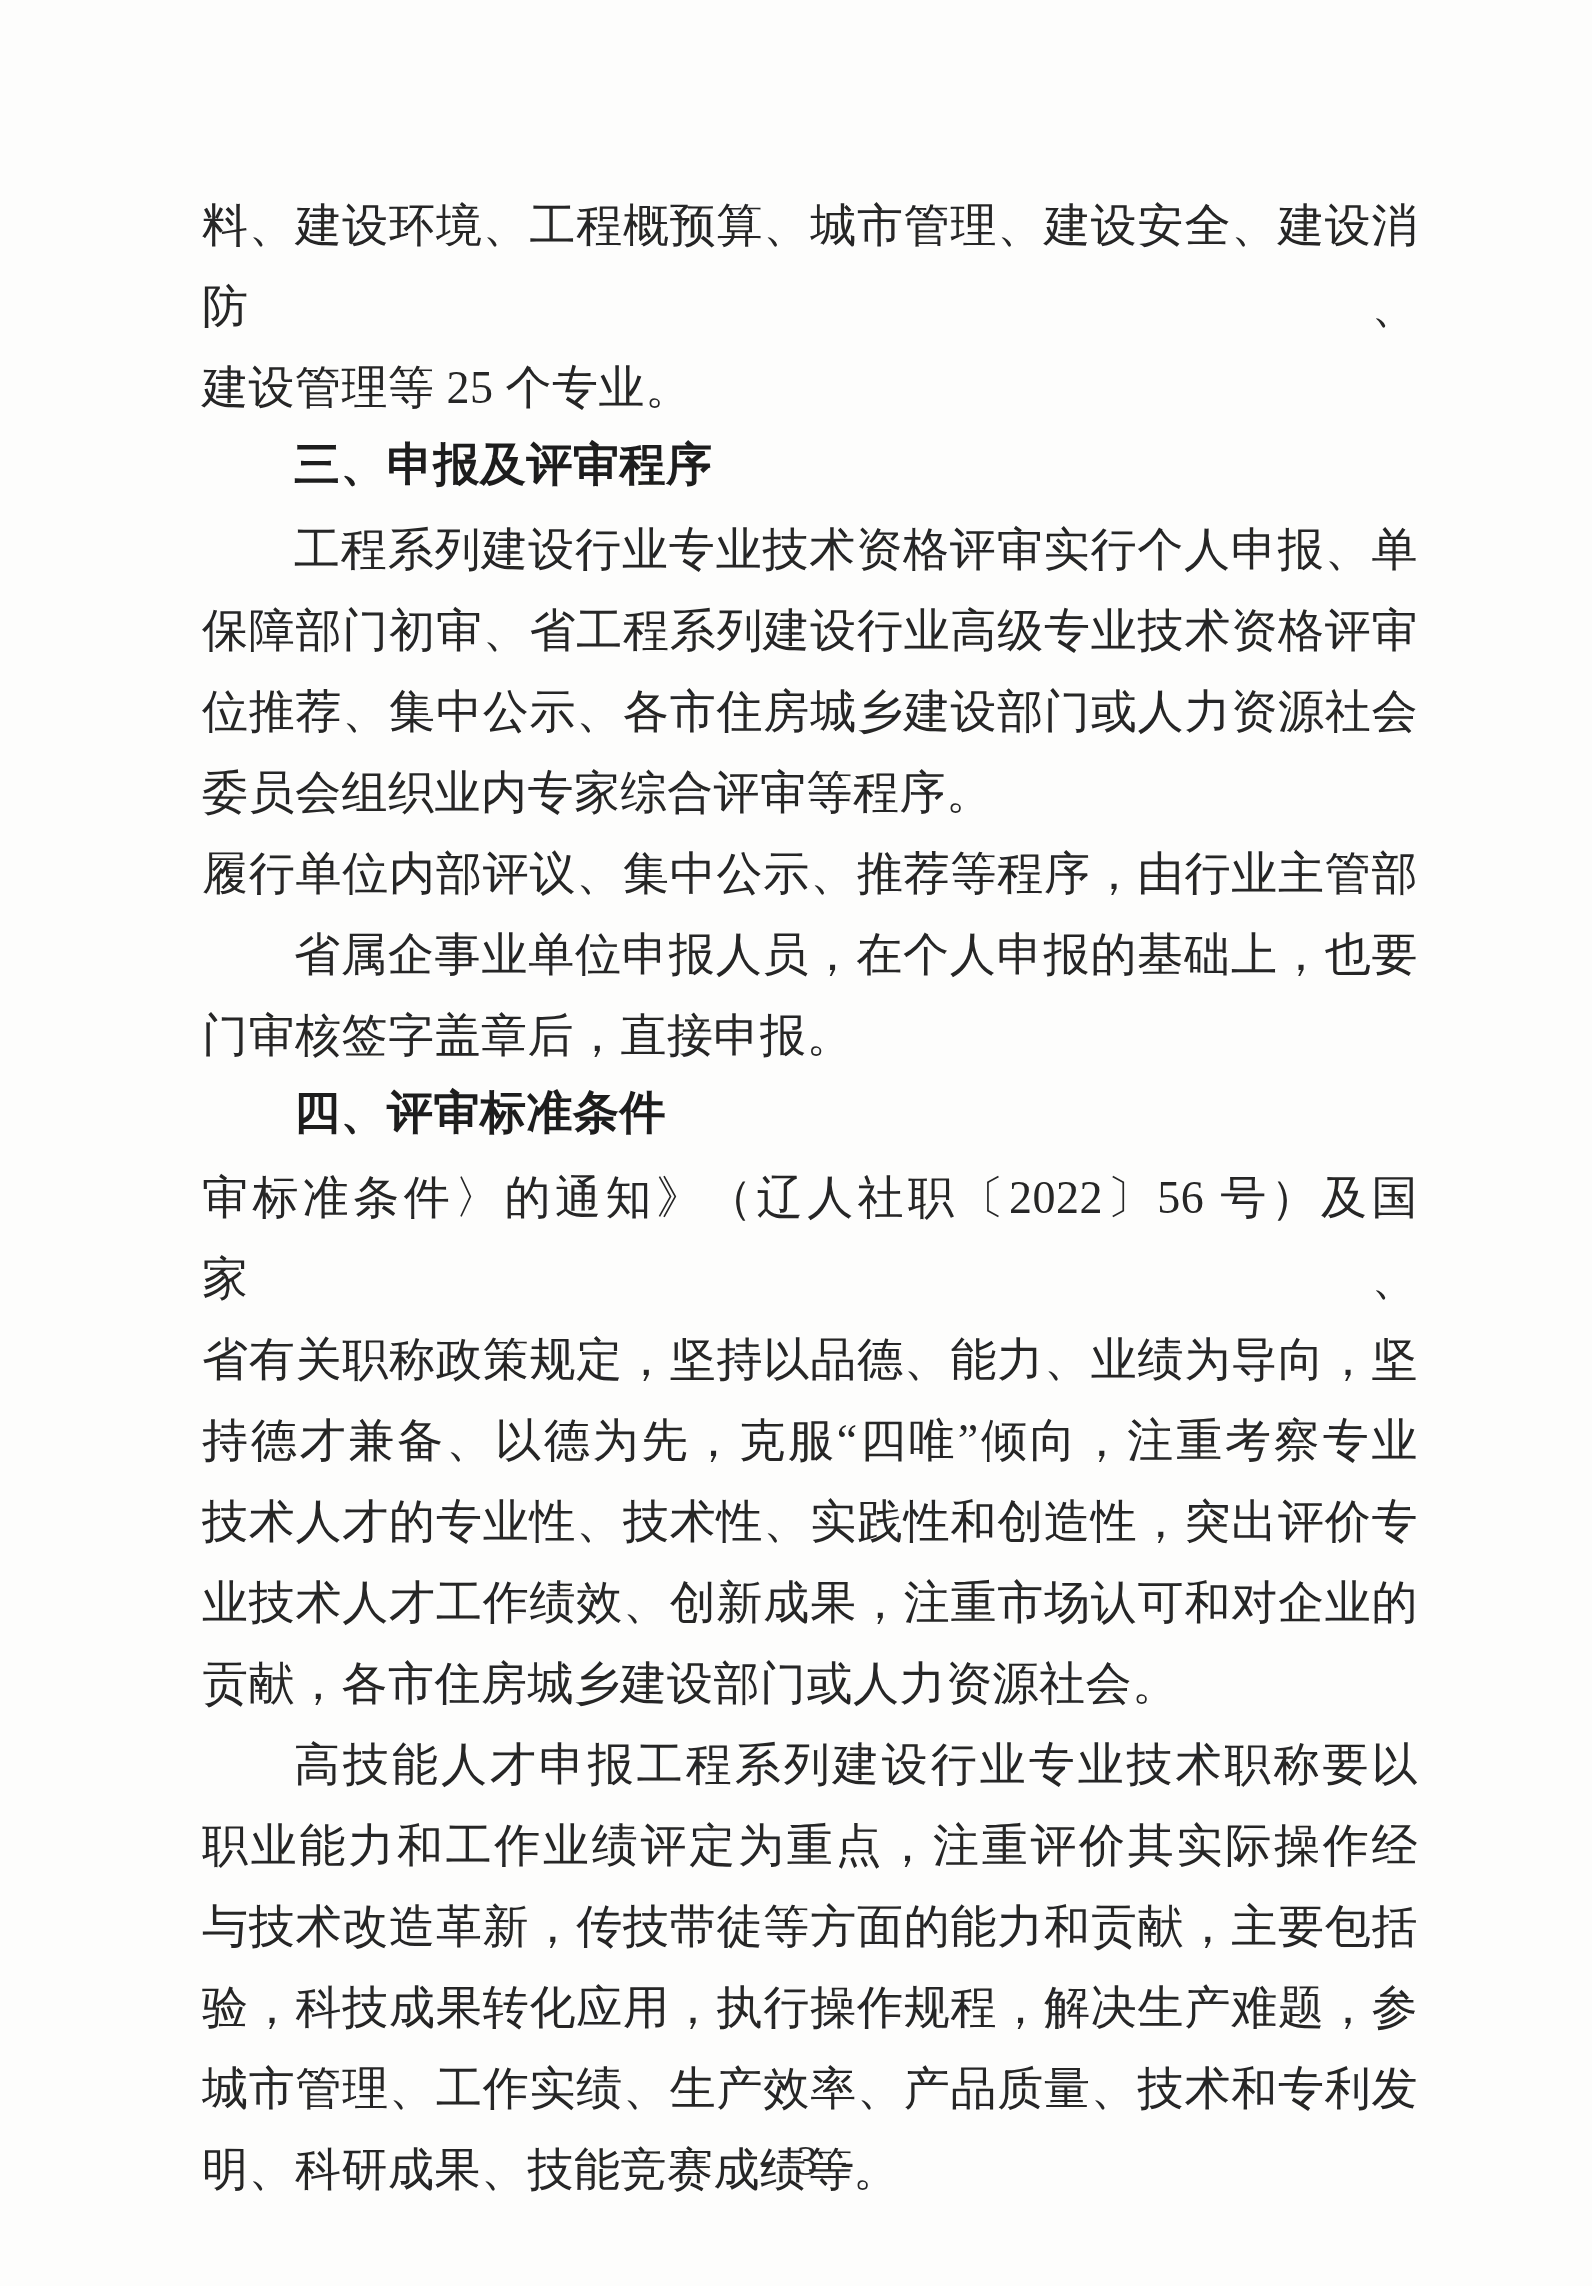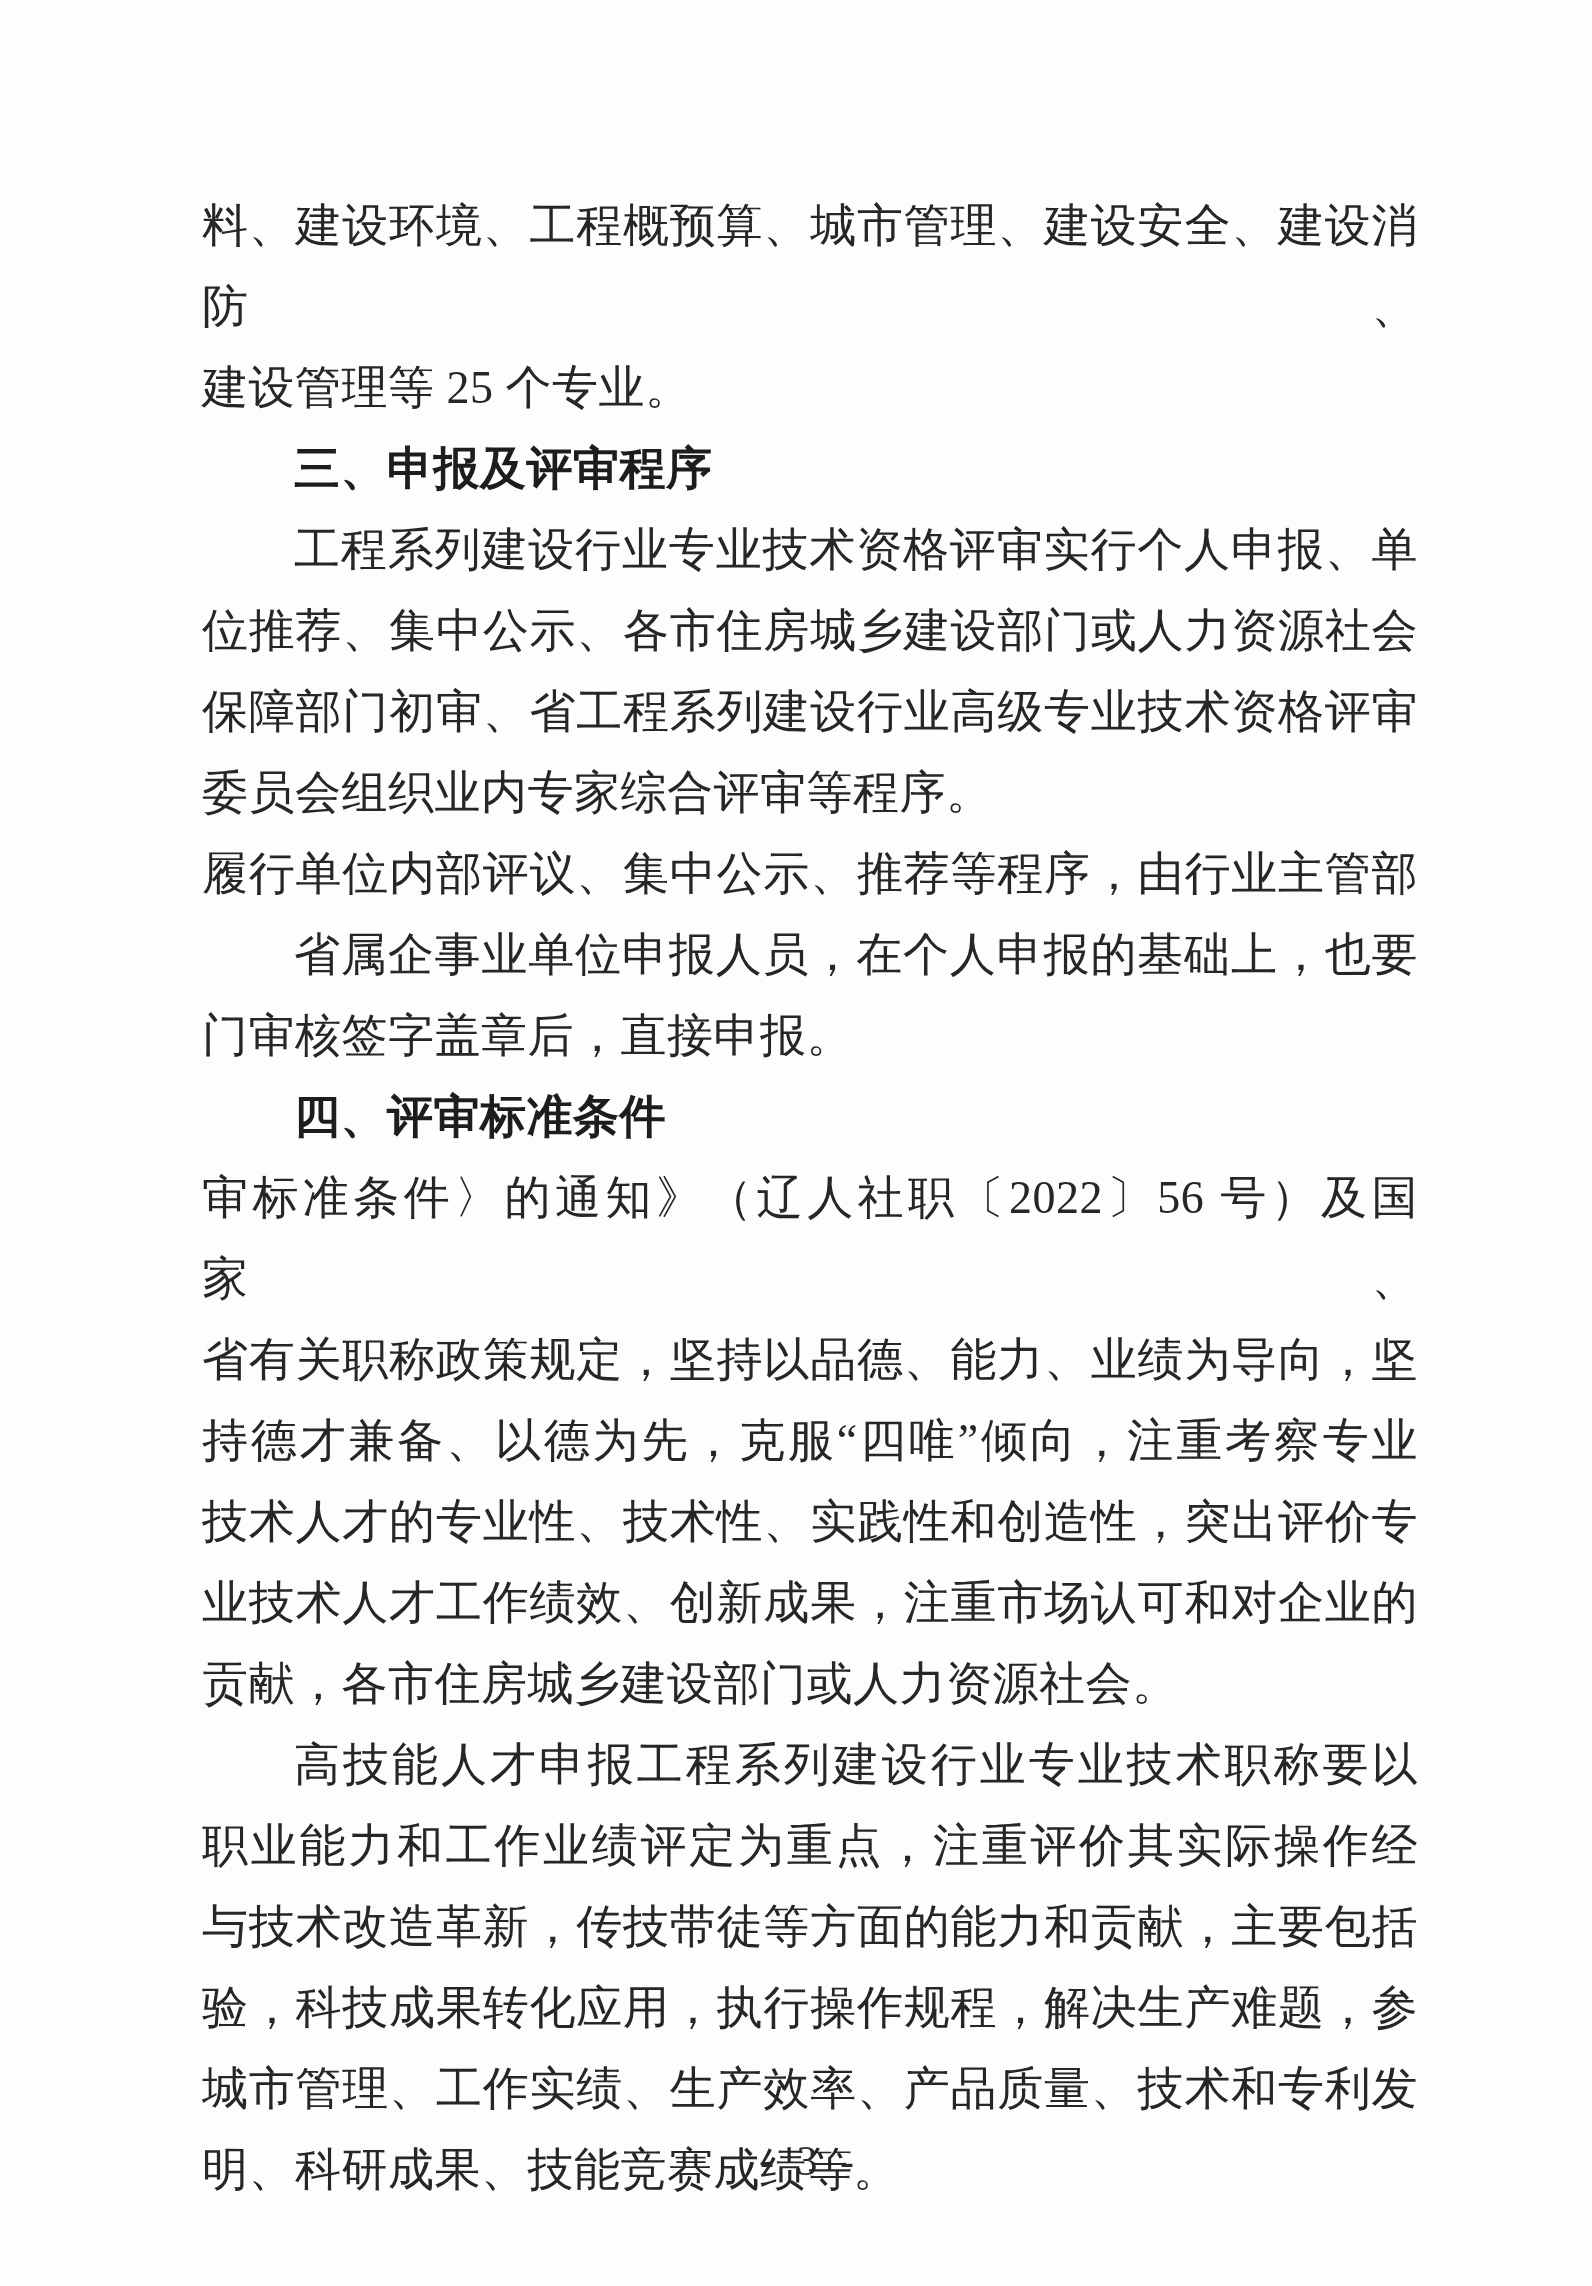--- a/index.html
+++ b/index.html
@@ -32,21 +32,21 @@
   
   .line.fill {
     white-space: normal;
     text-align: justify;
     text-align-last: justify;
   }
   .line.indent {
     text-indent: 2em;
   }
   .line.heading {
-    font-family: Liberation Sans, sans-serif;
+    font-family: Liberation Mono, monospace;
     font-weight: bold;
     color: #1d1d1d;
   }
   .page-number {
     position: absolute;
     top: 2137px;
     left: 202px;
     width: 1216px;
     text-align: center;
     font-size: 42px;
@@ -56,22 +56,22 @@
 </style>
 </head>
 <body>
 
 <div class="page">
   <div class="content">
     <div class="line fill">料、建设环境、工程概预算、城市管理、建设安全、建设消防、</div>
     <div class="line">建设管理等 25 个专业。</div>
     <div class="line heading indent">三、申报及评审程序</div>
     <div class="line fill indent">工程系列建设行业专业技术资格评审实行个人申报、单</div>
+    <div class="line fill">保障部门初审、省工程系列建设行业高级专业技术资格评审</div>
     <div class="line fill">位推荐、集中公示、各市住房城乡建设部门或人力资源社会</div>
-    <div class="line fill">保障部门初审、省工程系列建设行业高级专业技术资格评审</div>
     <div class="line">委员会组织业内专家综合评审等程序。</div>
     <div class="line fill">履行单位内部评议、集中公示、推荐等程序，由行业主管部</div>
     <div class="line fill indent">省属企事业单位申报人员，在个人申报的基础上，也要</div>
     <div class="line">门审核签字盖章后，直接申报。</div>
     <div class="line heading indent">四、评审标准条件</div>
     <div class="line fill">审标准条件〉的通知》（辽人社职〔2022〕56 号）及国家、</div>
     <div class="line fill">省有关职称政策规定，坚持以品德、能力、业绩为导向，坚</div>
     <div class="line fill">持德才兼备、以德为先，克服“四唯”倾向，注重考察专业</div>
     <div class="line fill">技术人才的专业性、技术性、实践性和创造性，突出评价专</div>
     <div class="line fill">业技术人才工作绩效、创新成果，注重市场认可和对企业的</div>

